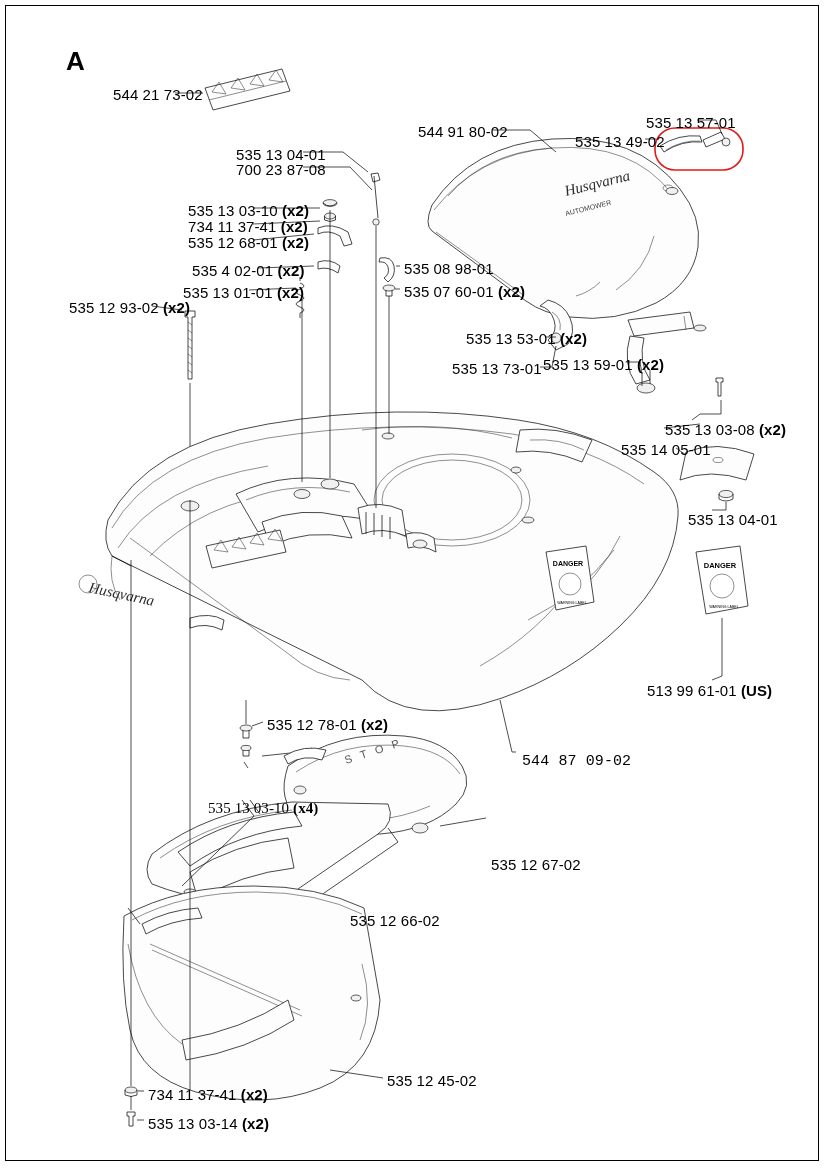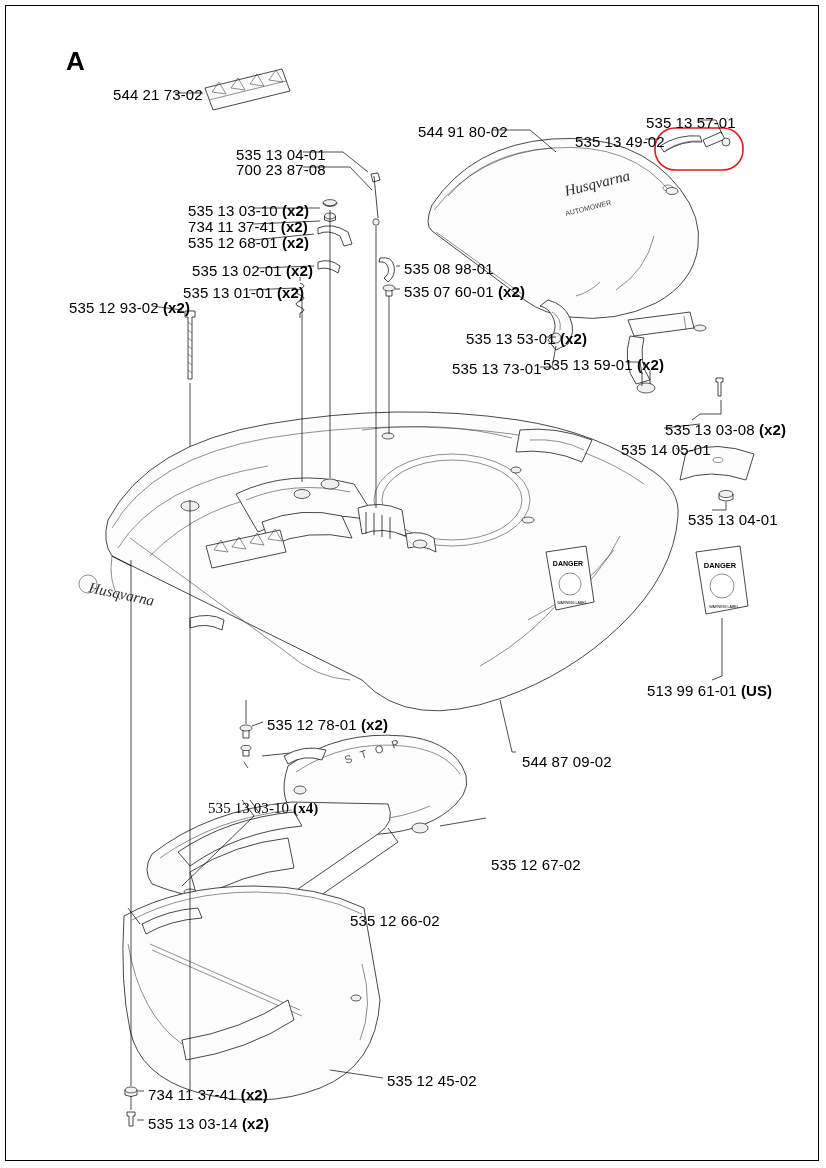--- a/index.html
+++ b/index.html
@@ -275,36 +275,36 @@
     <path class="ln" d="M376 226 L376 508"></path>
     <path class="ln" d="M389 296 L389 434"></path>
   </svg>
 
   <div class="lbl" style="left:113px;top:86px;"><span>544 21 73-02</span> <b></b></div>
   <div class="lbl" style="left:236px;top:146px;"><span>535 13 04-01</span> <b></b></div>
   <div class="lbl" style="left:236px;top:161px;"><span>700 23 87-08</span> <b></b></div>
   <div class="lbl" style="left:188px;top:202px;"><span>535 13 03-10</span> <b>(x2)</b></div>
   <div class="lbl" style="left:188px;top:218px;"><span>734 11 37-41</span> <b>(x2)</b></div>
   <div class="lbl" style="left:188px;top:234px;"><span>535 12 68-01</span> <b>(x2)</b></div>
-  <div class="lbl" style="left:192px;top:262px;"><span>535 13 02-01</span> <b>(x2)</b></div>
+  <div class="lbl" style="left:192px;top:262px;"><span>535 4 02-01</span> <b>(x2)</b></div>
   <div class="lbl" style="left:183px;top:284px;"><span>535 13 01-01</span> <b>(x2)</b></div>
   <div class="lbl" style="left:69px;top:299px;"><span>535 12 93-02</span> <b>(x2)</b></div>
   <div class="lbl" style="left:418px;top:123px;"><span>544 91 80-02</span> <b></b></div>
   <div class="lbl" style="left:631px;top:114px;margin-left:15px;"><span>535 13 57-01</span> <b></b></div>
   <div class="lbl" style="left:575px;top:133px;"><span>535 13 49-02</span> <b></b></div>
   <div class="lbl" style="left:404px;top:260px;"><span>535 08 98-01</span> <b></b></div>
   <div class="lbl" style="left:404px;top:283px;"><span>535 07 60-01</span> <b>(x2)</b></div>
   <div class="lbl" style="left:466px;top:330px;"><span>535 13 53-01</span> <b>(x2)</b></div>
   <div class="lbl" style="left:452px;top:360px;"><span>535 13 73-01</span> <b></b></div>
   <div class="lbl" style="left:543px;top:356px;"><span>535 13 59-01</span> <b>(x2)</b></div>
   <div class="lbl" style="left:665px;top:421px;"><span>535 13 03-08</span> <b>(x2)</b></div>
   <div class="lbl" style="left:621px;top:441px;"><span>535 14 05-01</span> <b></b></div>
   <div class="lbl" style="left:688px;top:511px;"><span>535 13 04-01</span> <b></b></div>
   <div class="lbl" style="left:647px;top:682px;"><span>513 99 61-01</span> <b>(US)</b></div>
-  <div class="lbl" style="left:522px;top:753px;"><span>544 87 09-02</span> <b></b></div>
+  <div class="lbl" style="left:522px;top:753px;font-family:Liberation Mono, monospace;"><span>544 87 09-02</span> <b></b></div>
   <div class="lbl" style="left:267px;top:716px;"><span>535 12 78-01</span> <b>(x2)</b></div>
   <div class="lbl" style="left:208px;top:800px;font-family:Liberation Serif, serif;"><span>535 13 03-10</span> <b>(x4)</b></div>
   <div class="lbl" style="left:491px;top:856px;text-align:right;"><span>535 12 67-02</span> <b></b></div>
   <div class="lbl" style="left:350px;top:912px;text-align:center;"><span>535 12 66-02</span> <b></b></div>
   <div class="lbl" style="left:387px;top:1072px;"><span>535 12 45-02</span> <b></b></div>
   <div class="lbl" style="left:148px;top:1086px;"><span>734 11 37-41</span> <b>(x2)</b></div>
   <div class="lbl" style="left:148px;top:1115px;"><span>535 13 03-14</span> <b>(x2)</b></div>
 
 </div>
 

